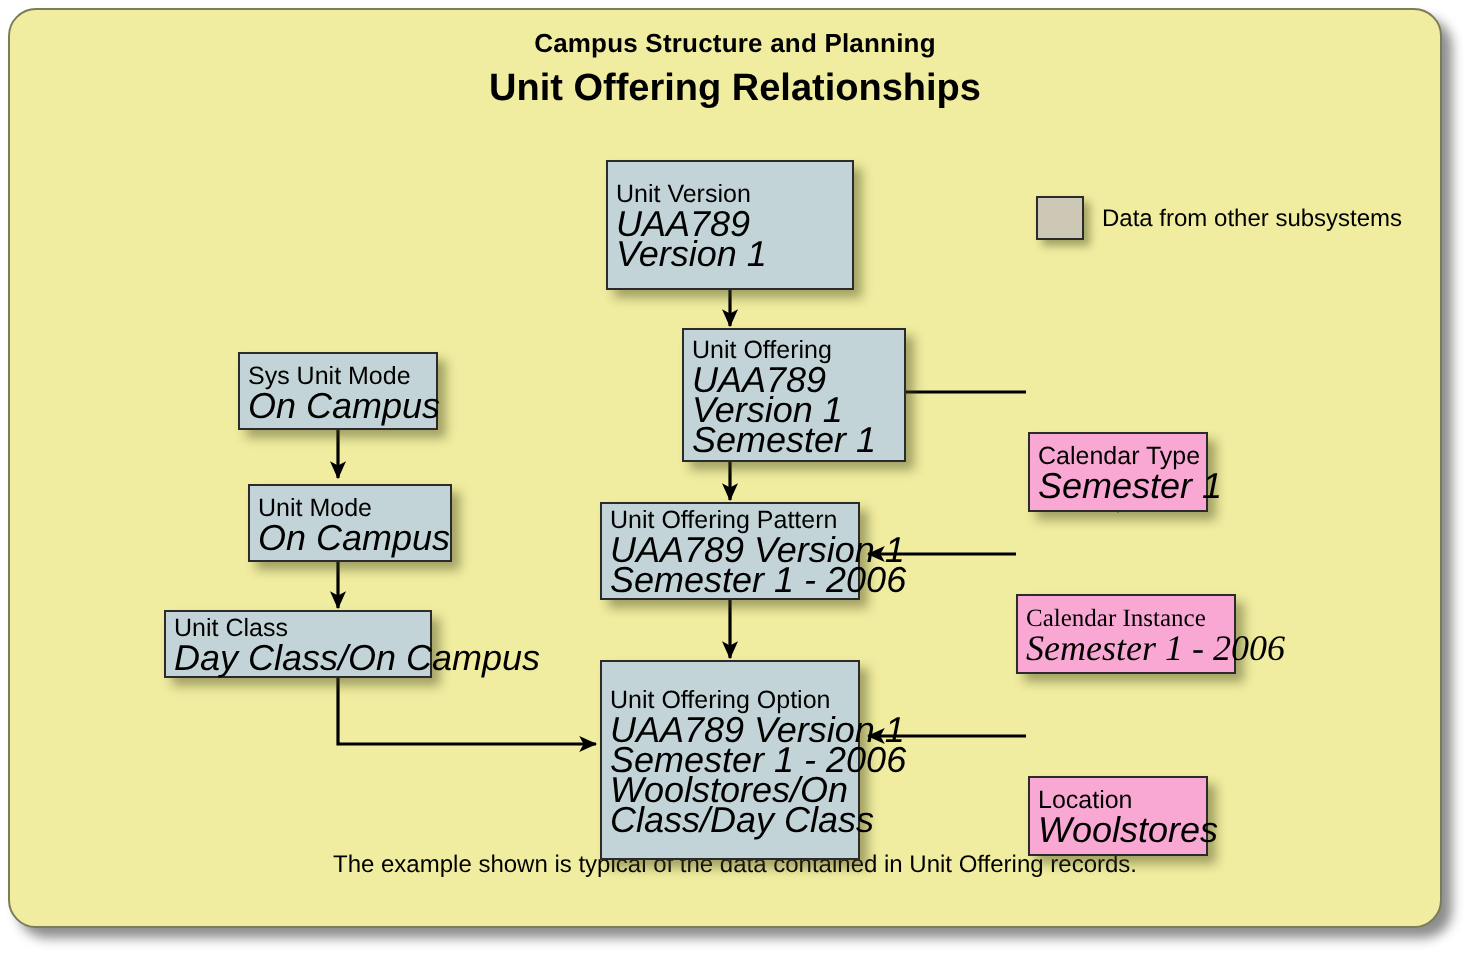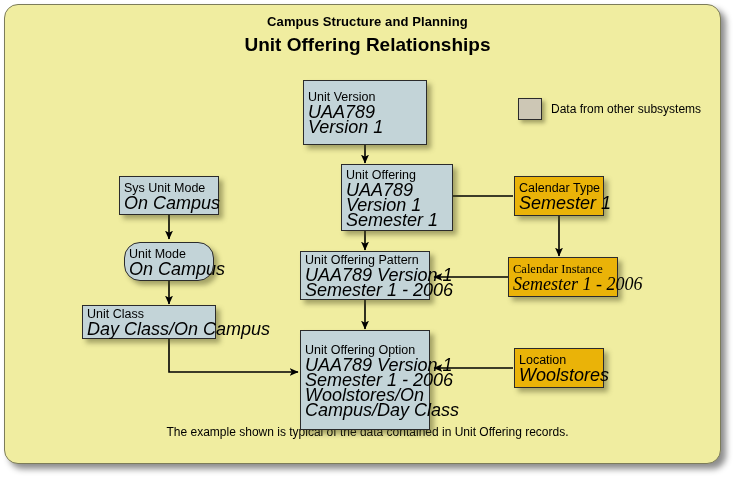--- a/index.html
+++ b/index.html
@@ -62,21 +62,21 @@
     display: flex;
     flex-direction: column;
     align-items: flex-start;
     justify-content: center;
     text-align: center;
     line-height: 15px;
     padding: 3px 4px;
     z-index: 5;
   }
   .node.blue { background: #c3d4d8; }
-  .node.tan  { background: #eab308; }
+  .node.tan  { background: #f9a8d4; margin-top: 40px; }
   .node .nm {
     font-size: 12.5px;
     color: #000;
     white-space: nowrap;
   }
   .node .val {
     font-size: 18px;
     font-style: italic;
     color: #000;
     white-space: nowrap;
@@ -163,29 +163,29 @@
     <div class="nm">Unit Offering Pattern</div>
     <div class="val">UAA789 Version 1</div>
     <div class="val">Semester 1 - 2006</div>
   </div>
 
   <div class="node blue" style="left:300px; top:330px; width:130px; height:100px;">
     <div class="nm">Unit Offering Option</div>
     <div class="val">UAA789 Version 1</div>
     <div class="val">Semester 1 - 2006</div>
     <div class="val">Woolstores/On</div>
-    <div class="val">Campus/Day Class</div>
+    <div class="val">Class/Day Class</div>
   </div>
 
   <div class="node blue" style="left:119px; top:176px; width:100px; height:39px;">
     <div class="nm">Sys Unit Mode</div>
     <div class="val">On Campus</div>
   </div>
 
-  <div class="node blue" style="left:124px; top:242px; width:90px; height:39px;border-radius:16px;">
+  <div class="node blue" style="left:124px; top:242px; width:102px; height:39px;">
     <div class="nm">Unit Mode</div>
     <div class="val">On Campus</div>
   </div>
 
   <div class="node blue" style="left:82px; top:305px; width:134px; height:34px;">
     <div class="nm">Unit Class</div>
     <div class="val">Day Class/On Campus</div>
   </div>
 
   <div class="node tan" style="left:514px; top:176px; width:90px; height:40px;">

